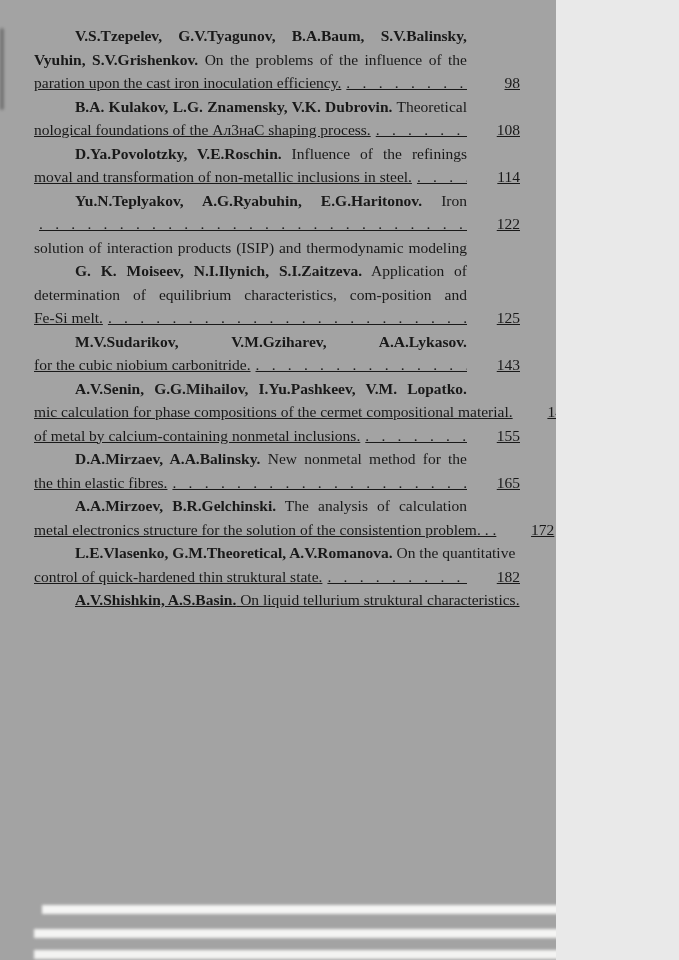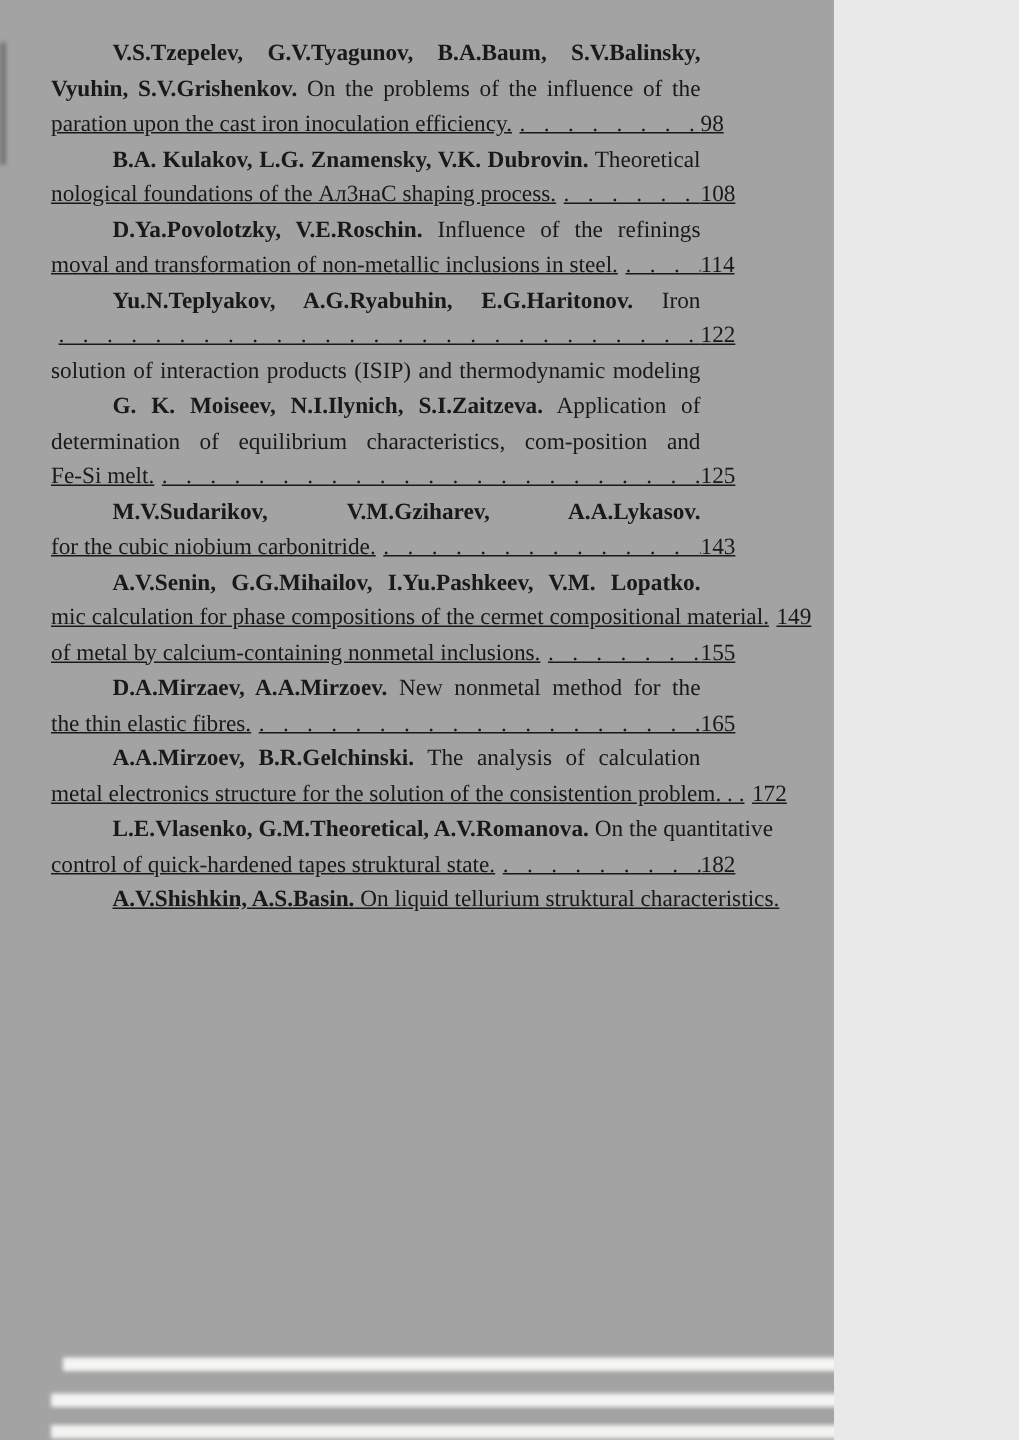--- a/index.html
+++ b/index.html
@@ -41,21 +41,21 @@
   .ld{
     flex:1 1 0;
     min-width:0;
     overflow:hidden;
     white-space:pre;
     letter-spacing:4.2px;
     padding-left:5px;
   }
   .pg{
     flex:0 0 53px;
-    text-align:left;
+    text-align:right;
     white-space:pre;
   }
   
   .edge-smudge{
     position:absolute;left:0;top:28px;width:4px;height:82px;
     background:#3a3a3a;opacity:.45;filter:blur(1.5px);
     border-radius:2px;
   }
   .ghost{position:absolute;height:9px;filter:blur(1.5px);}
   .g1{left:42px;top:905px;width:560px;background:#f5f5f4;}
@@ -120,37 +120,37 @@
         <span class="ld"></span>
         <span class="pg">149</span>
       </div>
 
     <div class="ln f">
         <span class="tx"><span>of metal by calcium-containing nonmetal inclusions.</span></span>
         <span class="ld">. . . . . . . . . . . . . . . . . . . . . . . . . . . . . . . . . . . . . . . .</span>
         <span class="pg">155</span>
       </div>
 
-    <div class="ln j ind"><span class="b">D.A.Mirzaev, A.A.Mirzoev.</span><span> New nonmetal method for the curvature of</span></div>
+    <div class="ln j ind"><span class="b">D.A.Mirzaev, A.A.Balinsky.</span><span> New nonmetal method for the curvature of</span></div>
     <div class="ln f">
         <span class="tx"><span>the thin elastic fibres.</span></span>
         <span class="ld">. . . . . . . . . . . . . . . . . . . . . . . . . . . . . . . . . . . . . . . .</span>
         <span class="pg">165</span>
       </div>
 
     <div class="ln j ind"><span class="b">A.A.Mirzoev, B.R.Gelchinski.</span><span> The analysis of calculation methods of</span></div>
     <div class="ln f">
         <span class="tx"><span>metal electronics structure for the solution of the consistention problem. . .</span></span>
         <span class="ld"></span>
         <span class="pg">172</span>
       </div>
 
     <div class="ln ind"><span class="b">L.E.Vlasenko, G.M.Theoretical, A.V.Romanova.</span><span> On the quantitative</span></div>
     <div class="ln f">
-        <span class="tx"><span>control of quick-hardened tapes struktural state.</span></span>
+        <span class="tx"><span>control of quick-hardened thin struktural state.</span></span>
         <span class="ld">. . . . . . . . . . . . . . . . . . . . . . . . . . . . . . . . . . . . . . . .</span>
         <span class="pg">182</span>
       </div>
 
     <div class="ln f ind">
         <span class="tx"><span class="b">A.V.Shishkin, A.S.Basin.</span><span> On liquid tellurium struktural characteristics.</span></span>
         <span class="ld"></span>
         <span class="pg">188</span>
       </div>
 

